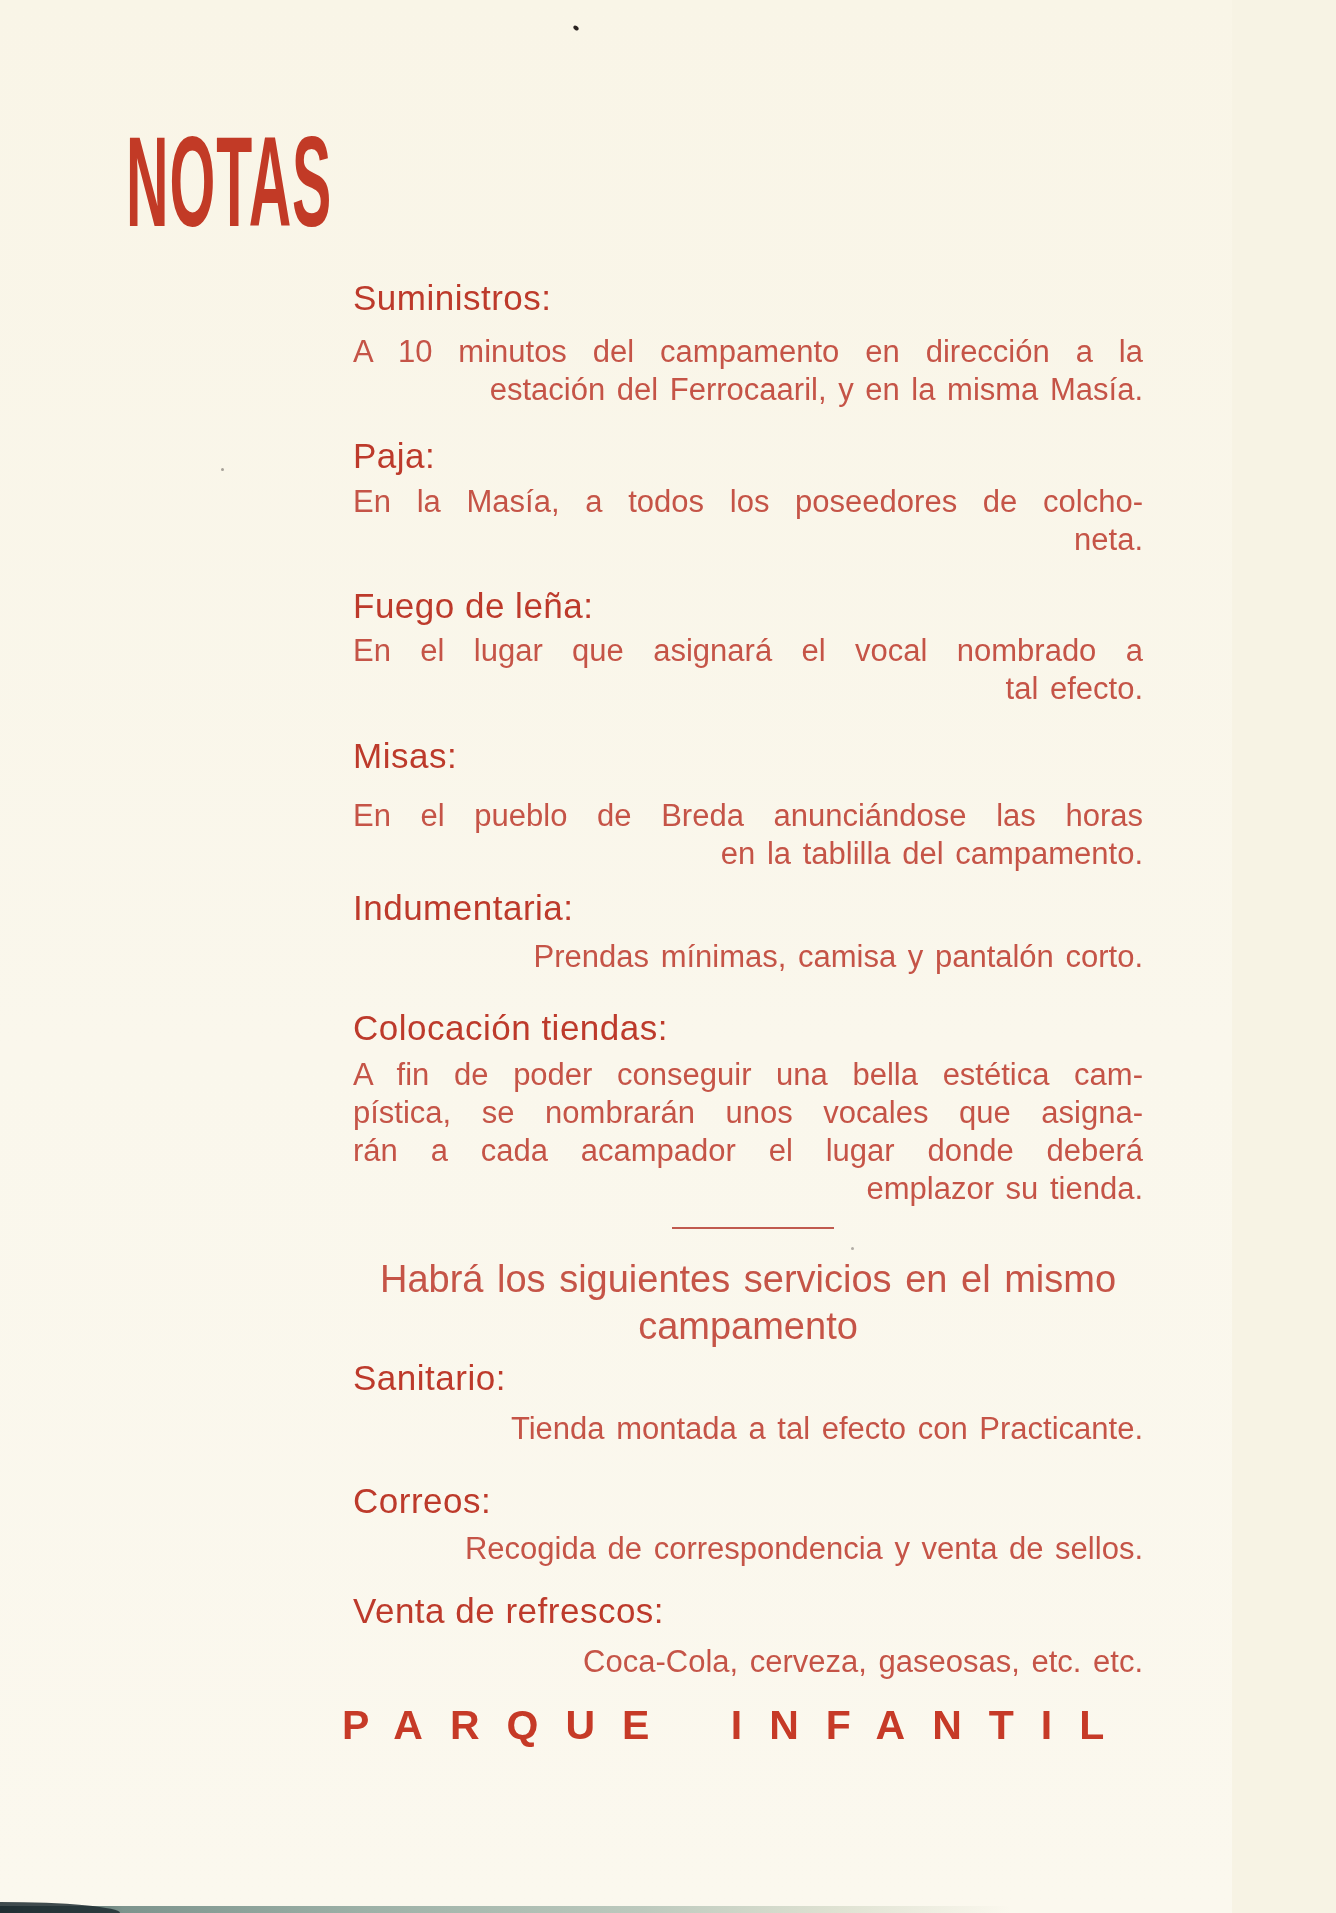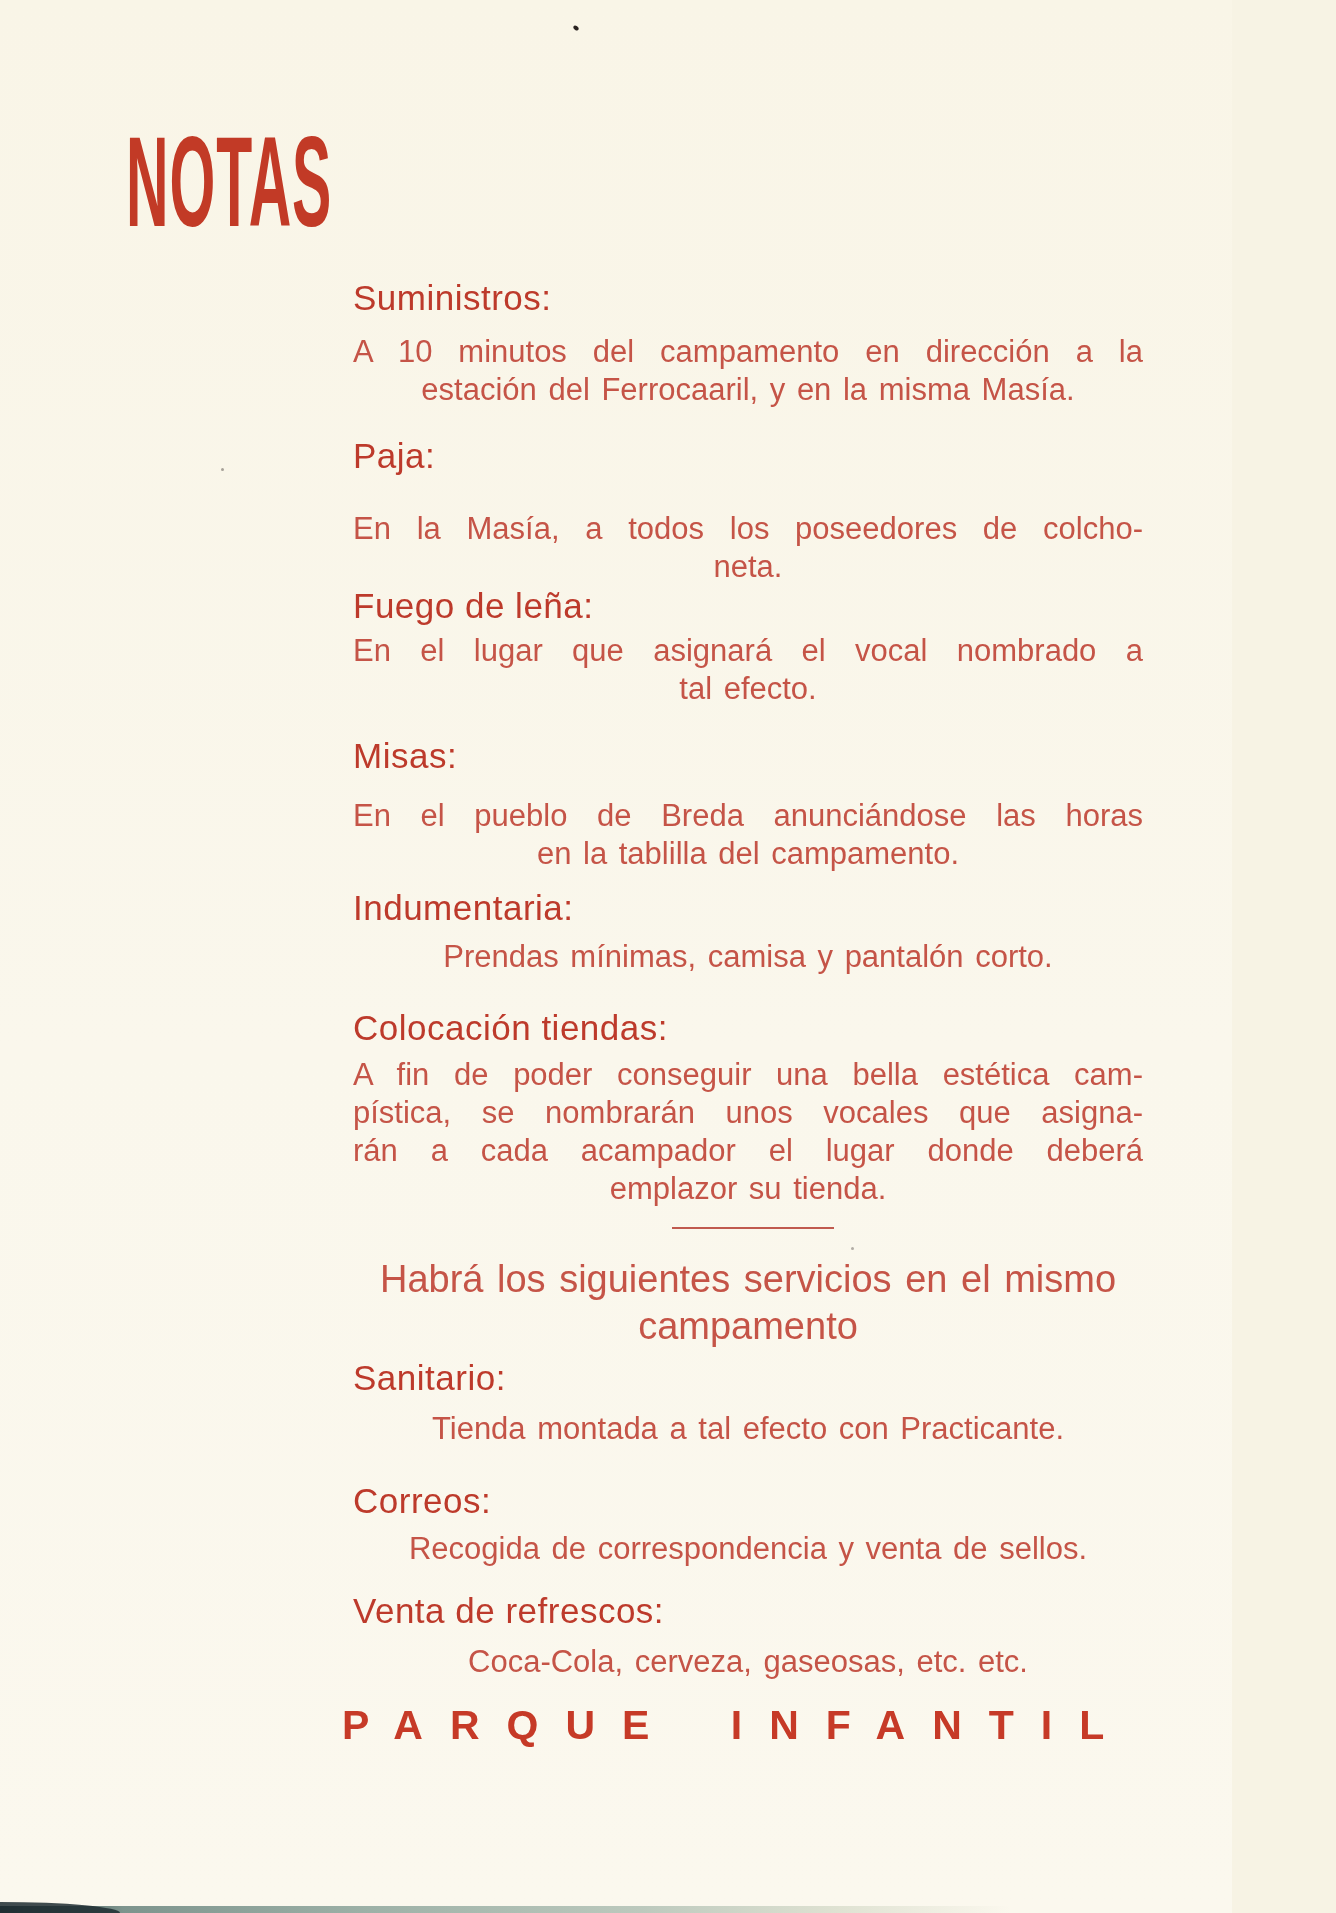--- a/index.html
+++ b/index.html
@@ -47,21 +47,21 @@
     left: 353px; width: 790px;
     font-size: 31px;
     line-height: 38px;
     color: #c55447;
     word-spacing: 3px;
   }
   .jl {  
     text-align: justify;
     text-align-last: justify;
   }
-  .ll { text-align: center; }  
+  .ll { text-align: right; }  
 
   
   .interlude {
     position: absolute;
     left: 353px; width: 790px;
     top: 1256px;
     font-size: 38px;
     line-height: 47px;
     color: #c55447;
     text-align: center;
@@ -117,21 +117,21 @@
 
   <div class="title">NOTAS</div>
 
   <div class="heading" style="top:277px">Suministros:</div>
   <div class="body-block" style="top:333px">
     <div class="jl">A 10 minutos del campamento en dirección a la</div>
     <div class="ll">estación del Ferrocaaril, y en la misma Masía.</div>
   </div>
 
   <div class="heading" style="top:435px">Paja:</div>
-  <div class="body-block" style="top:510px">
+  <div class="body-block" style="top:483px">
     <div class="jl">En la Masía, a todos los poseedores de colcho-</div>
     <div class="ll">neta.</div>
   </div>
 
   <div class="heading" style="top:585px">Fuego de leña:</div>
   <div class="body-block" style="top:632px">
     <div class="jl">En el lugar que asignará el vocal nombrado a</div>
     <div class="ll">tal efecto.</div>
   </div>
 

